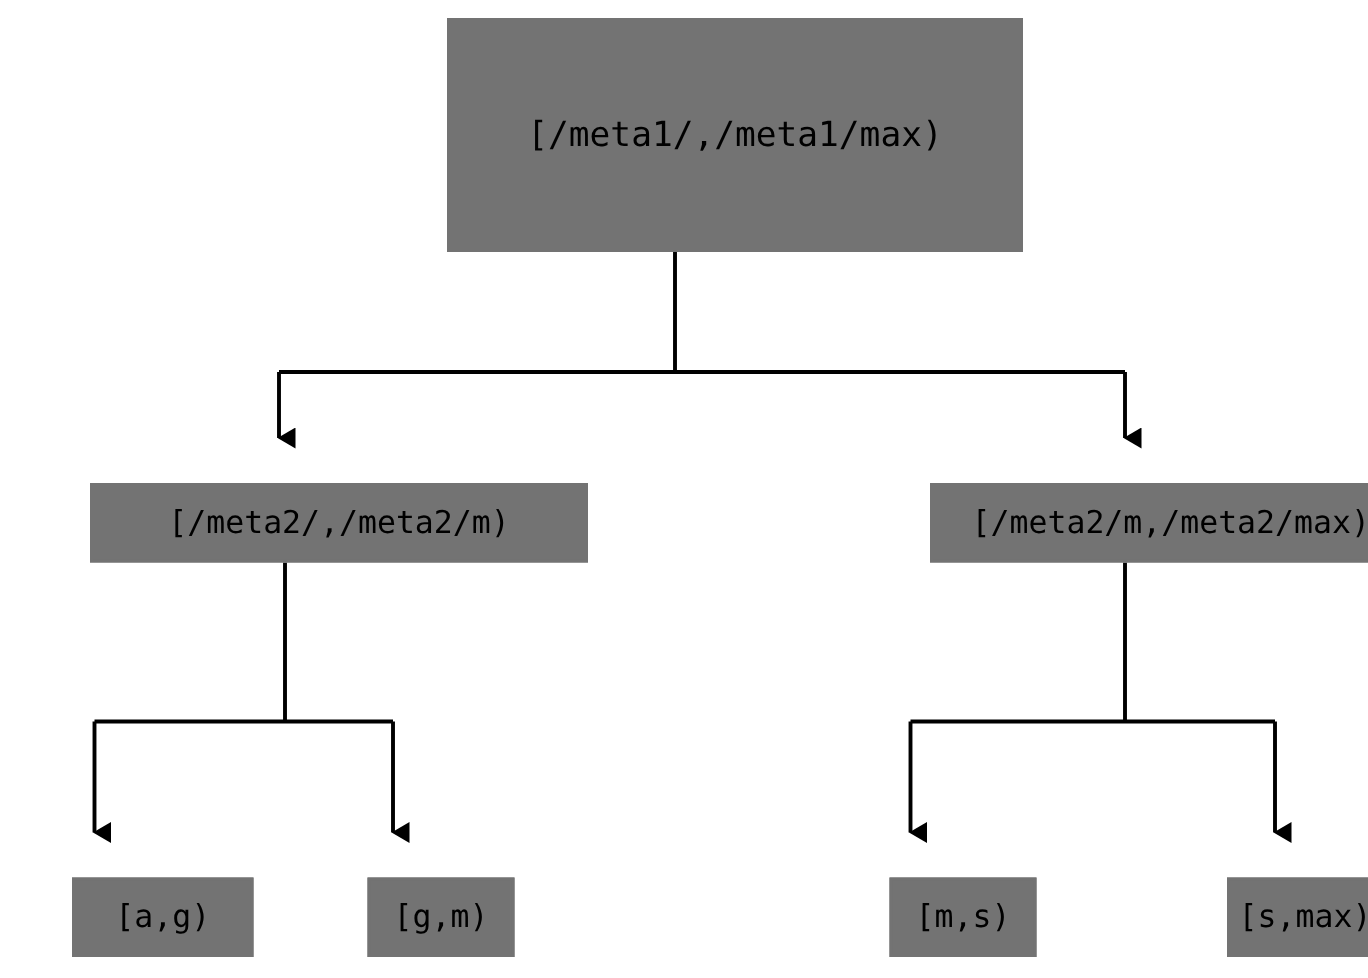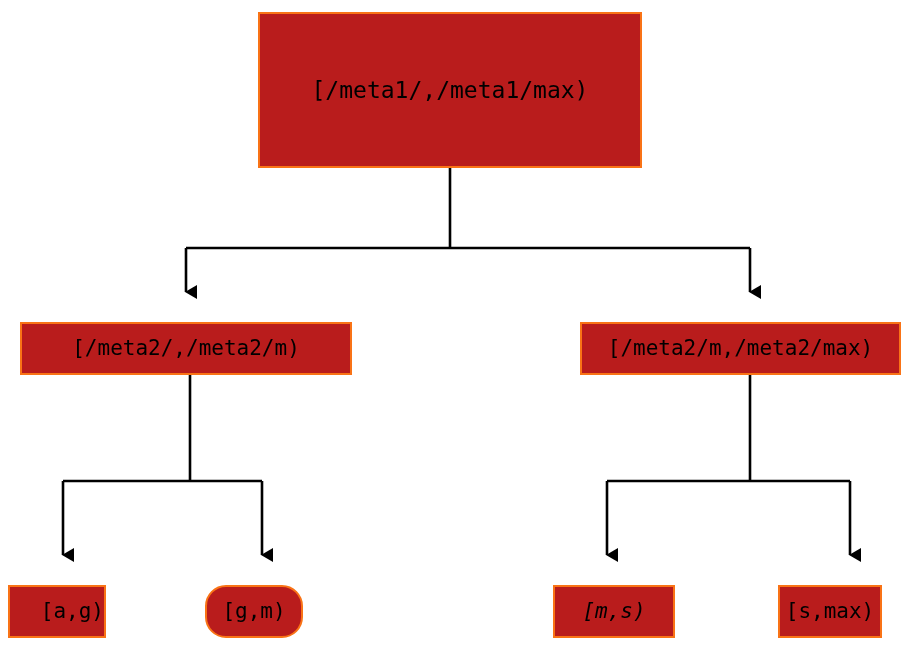--- a/index.html
+++ b/index.html
@@ -22,30 +22,31 @@
     position: absolute;
     left: 0;
     top: 0;
     width: 912px;
     height: 652px;
     pointer-events: none;
   }
   .node-box {
     position: absolute;
     box-sizing: border-box;
-    border: 2px solid #f97316;
-    background: #b91c1c;
+    border: 2px solid #737373;
+    background: #737373;
     display: flex;
     align-items: center;
     justify-content: center;
     color: #000000;
     font-family: "DejaVu Sans Mono", "Liberation Mono", monospace;
     letter-spacing: 0px;
     white-space: nowrap;
     line-height: 1;
+    margin-left: 40px;
   }
   .node-label {
     display: block;
     font-family: "DejaVu Sans Mono", "Liberation Mono", monospace;
     color: #000000;
   }
   .node-root {
     left: 258px;
     top: 12px;
     width: 384px;
@@ -64,23 +65,23 @@
     top: 322px;
     width: 321px;
     height: 53px;
     font-size: 21px;
   }
   .node-leaf {
     top: 585px;
     height: 53px;
     font-size: 21px;
   }
-  .node-leaf-ag   { left: 8px;   width: 98px; justify-content: flex-end; }
-  .node-leaf-gm   { left: 205px; width: 98px; border-radius: 21px; }
-  .node-leaf-ms   { left: 553px; width: 122px; font-style: italic; }
+  .node-leaf-ag   { left: 8px;   width: 121px; }
+  .node-leaf-gm   { left: 205px; width: 98px; }
+  .node-leaf-ms   { left: 553px; width: 98px; }
   .node-leaf-smax { left: 778px; width: 104px; }
 </style>
 </head>
 <body>
 
 <div id="diagram-canvas">
 
   <svg id="connector-layer" viewBox="0 0 912 652" width="912" height="652" xmlns="http://www.w3.org/2000/svg">
     <defs>
       <marker id="arrow-down" viewBox="0 0 14 12" refX="7" refY="11" markerWidth="14" markerHeight="12" orient="auto-start-reverse" markerUnits="userSpaceOnUse">

